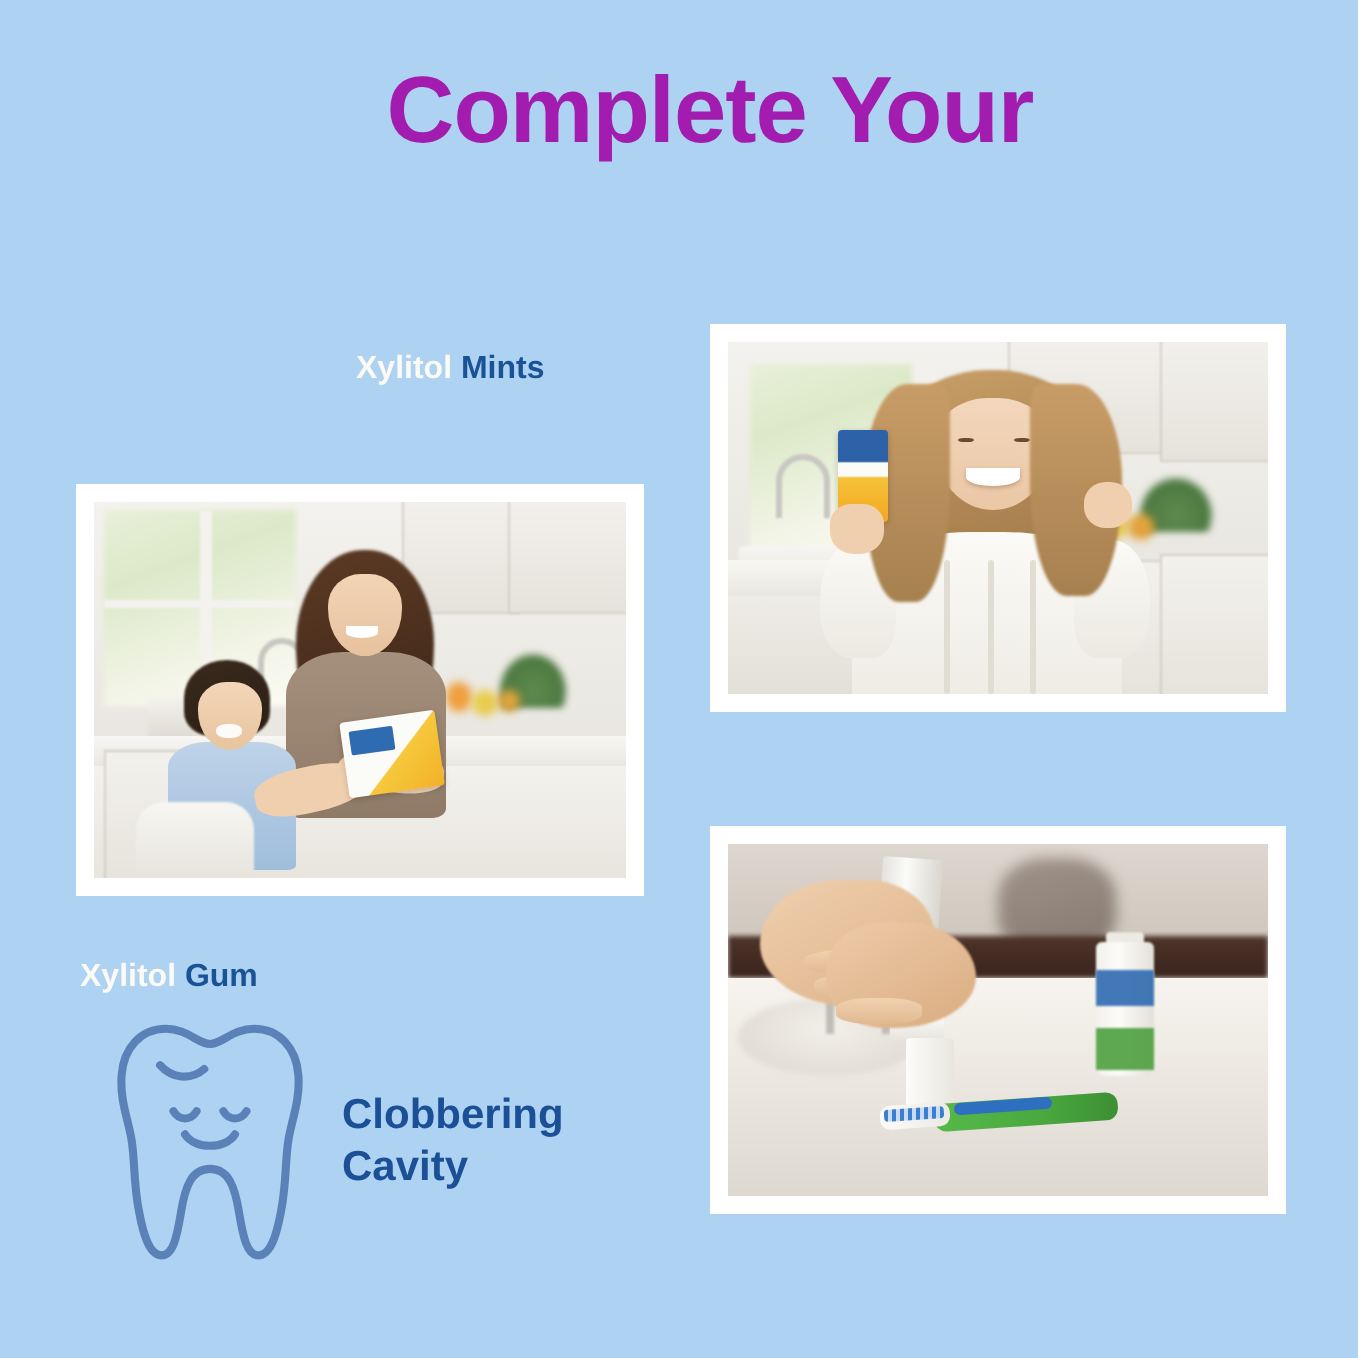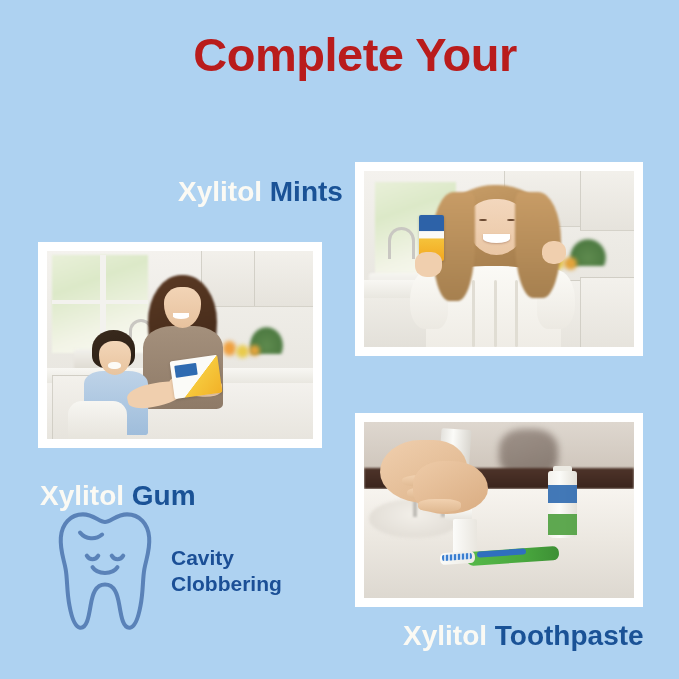--- a/index.html
+++ b/index.html
@@ -16,21 +16,21 @@
   
   .title-block {
     position:absolute; left:0; top:28px; width:679px; text-align:center;
     line-height:1.0;
   }
   .title-line {
     display:block;
     font-weight:bold;
     letter-spacing:-0.5px;
   }
-  .title-line-1 { color:#b91c1c; font-size:47px; line-height:54px;margin-left:31px; }
+  .title-line-1 { color:#a21caf; font-size:47px; line-height:54px;margin-left:31px; }
   .title-line-2 { color:#fbfaf4; font-size:47px; line-height:54px; }
 
   
   .frame {
     position:absolute;
     background:#ffffff;
     padding:9px;
     box-shadow:0 0 0 0 rgba(0,0,0,0);
   }
   .frame .photo {
@@ -362,21 +362,21 @@
   }
   #scene-tp .blur-person {
     position:absolute; left:50%; top:4%; width:22%; height:28%;
     background:linear-gradient(160deg,#8b7d74,#6d5f56);
     border-radius:40%; filter:blur(3.5px); opacity:.75;
   }
 
   
   .product-label {
     position:absolute;
-    font-size:28px;
+    font-size:16px;
     font-weight:bold;
     white-space:nowrap;
   }
   .label-white { color:#fbfaf4; }
   .label-blue  { color:#1a5296; }
 
   #label-mints      { left:178px; top:176px; }
   #label-gum        { left:40px;  top:480px; }
   #label-toothpaste { left:403px; top:620px; }
 
@@ -507,24 +507,20 @@
         <div class="hand-lower"></div>
         <div class="finger" style="left:20%;top:44%;width:16%;height:7%"></div>
         <div class="brush-handle"></div>
         <div class="brush-accent"></div>
         <div class="brush-head"></div>
         <div class="brush-bristles"></div>
       </div>
     </div>
   </div>
 
-  <div class="product-label" id="label-toothpaste">
-    <span class="label-white">Xylitol </span>
-    <span class="label-blue">Toothpaste</span>
-  </div>
 
   <div id="tooth-badge">
     <svg id="tooth-icon" viewBox="0 0 100 130" fill="none" stroke="#5a82b8" stroke-width="4.2" stroke-linecap="round" stroke-linejoin="round">
       <path d="M27 6
                C14 6 5 16 4 30
                C3 43 7 52 9 63
                C11 74 10 86 13 101
                C15 112 18 123 24 124
                C31 125 33 113 35 101
                C37 89 40 79 50 79
@@ -535,18 +531,18 @@
                C93 52 97 43 96 30
                C95 16 86 6 73 6
                C62 6 56 14 50 14
                C44 14 38 6 27 6 Z"></path>
       <path d="M24 25 C30 32 40 33 47 27"></path>
       <path d="M31 49 C34 54 40 54 43 49"></path>
       <path d="M57 49 C60 54 66 54 69 49"></path>
       <path d="M37 61 C42 69 58 69 63 61"></path>
     </svg>
     <div id="tooth-text">
+      <span>Clobbering</span>
       <span>Cavity</span>
-      <span>Clobbering</span>
     </div>
   </div>
 
 </div>
 
 </body></html>

